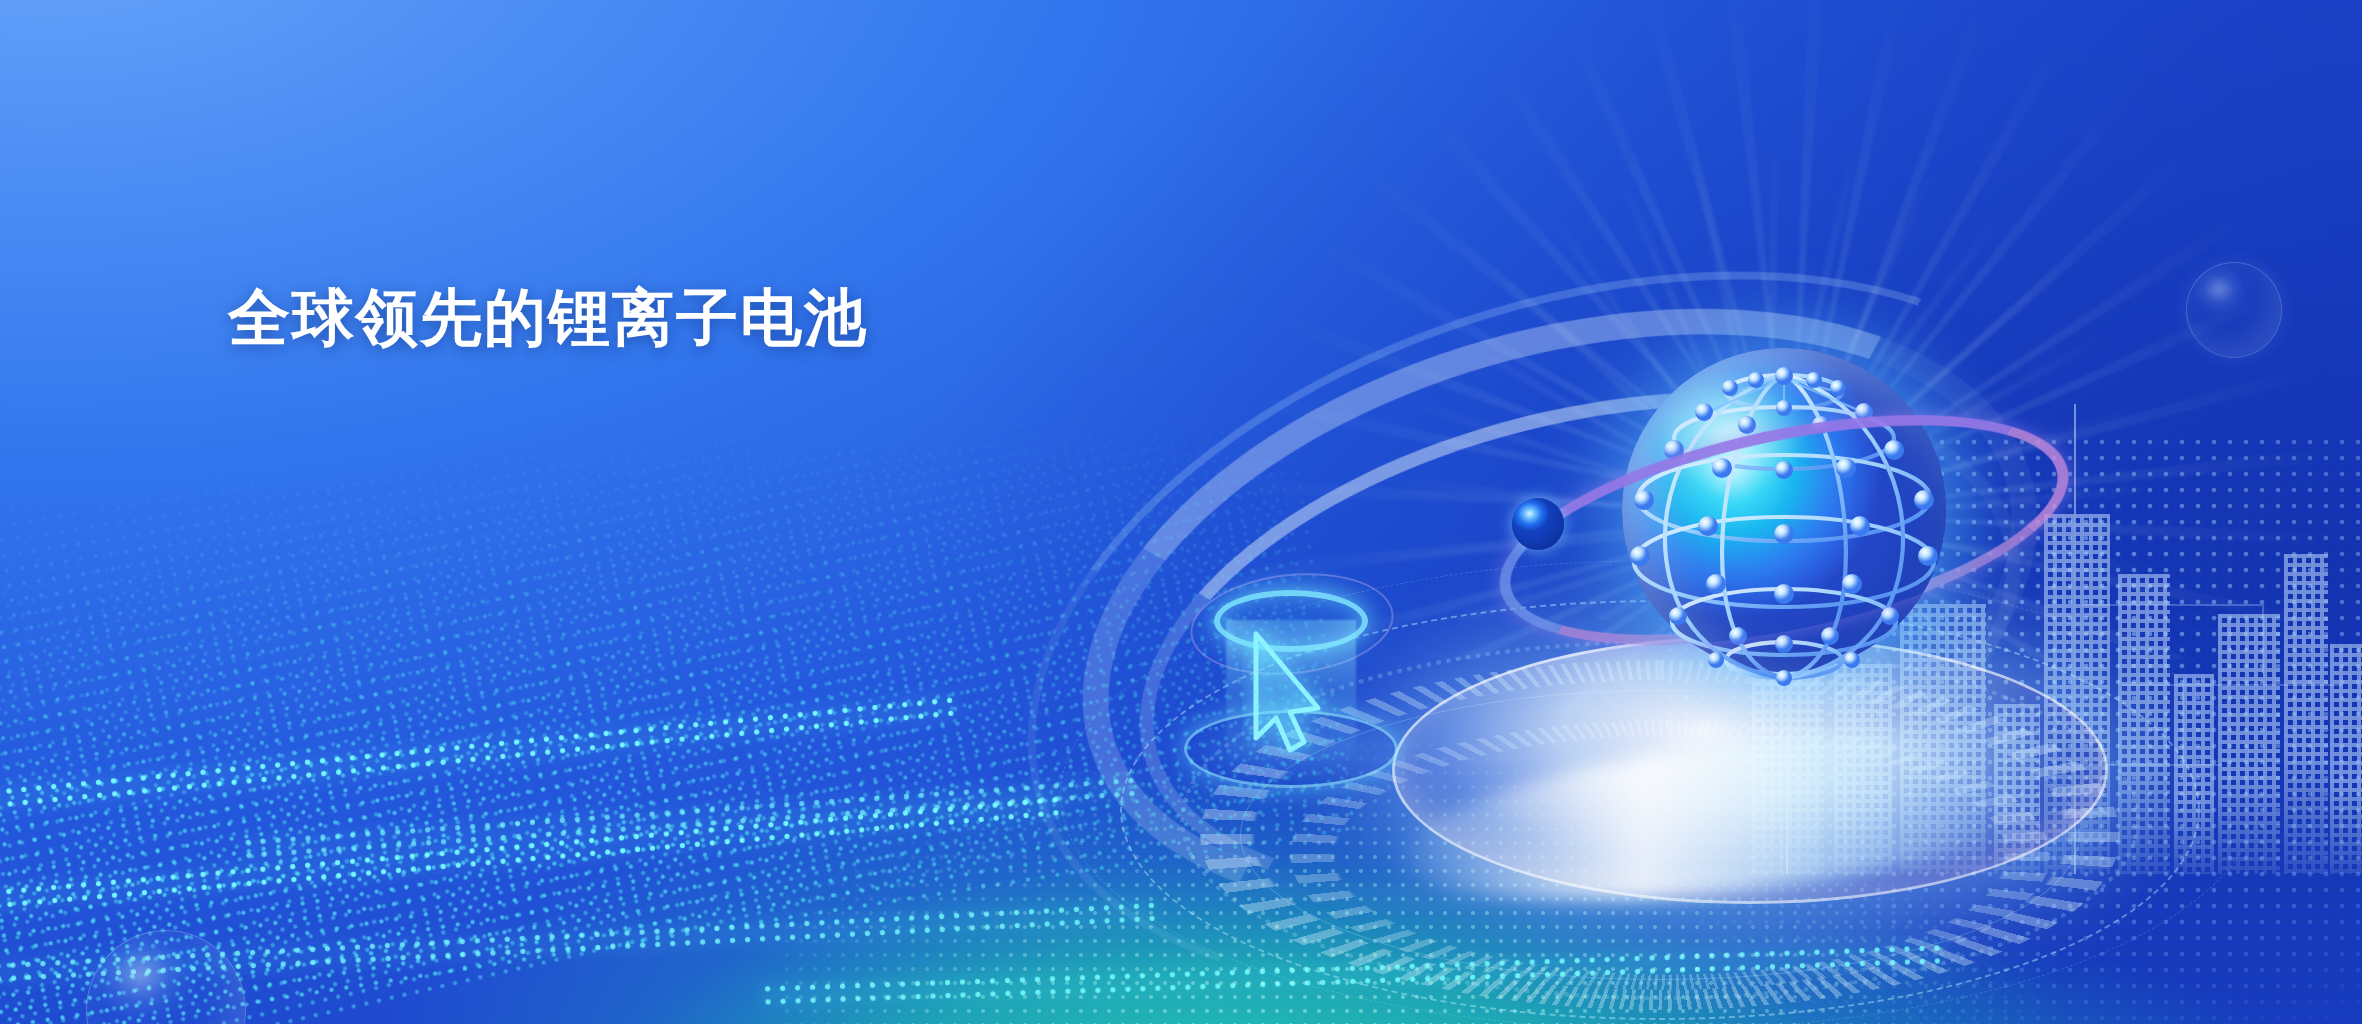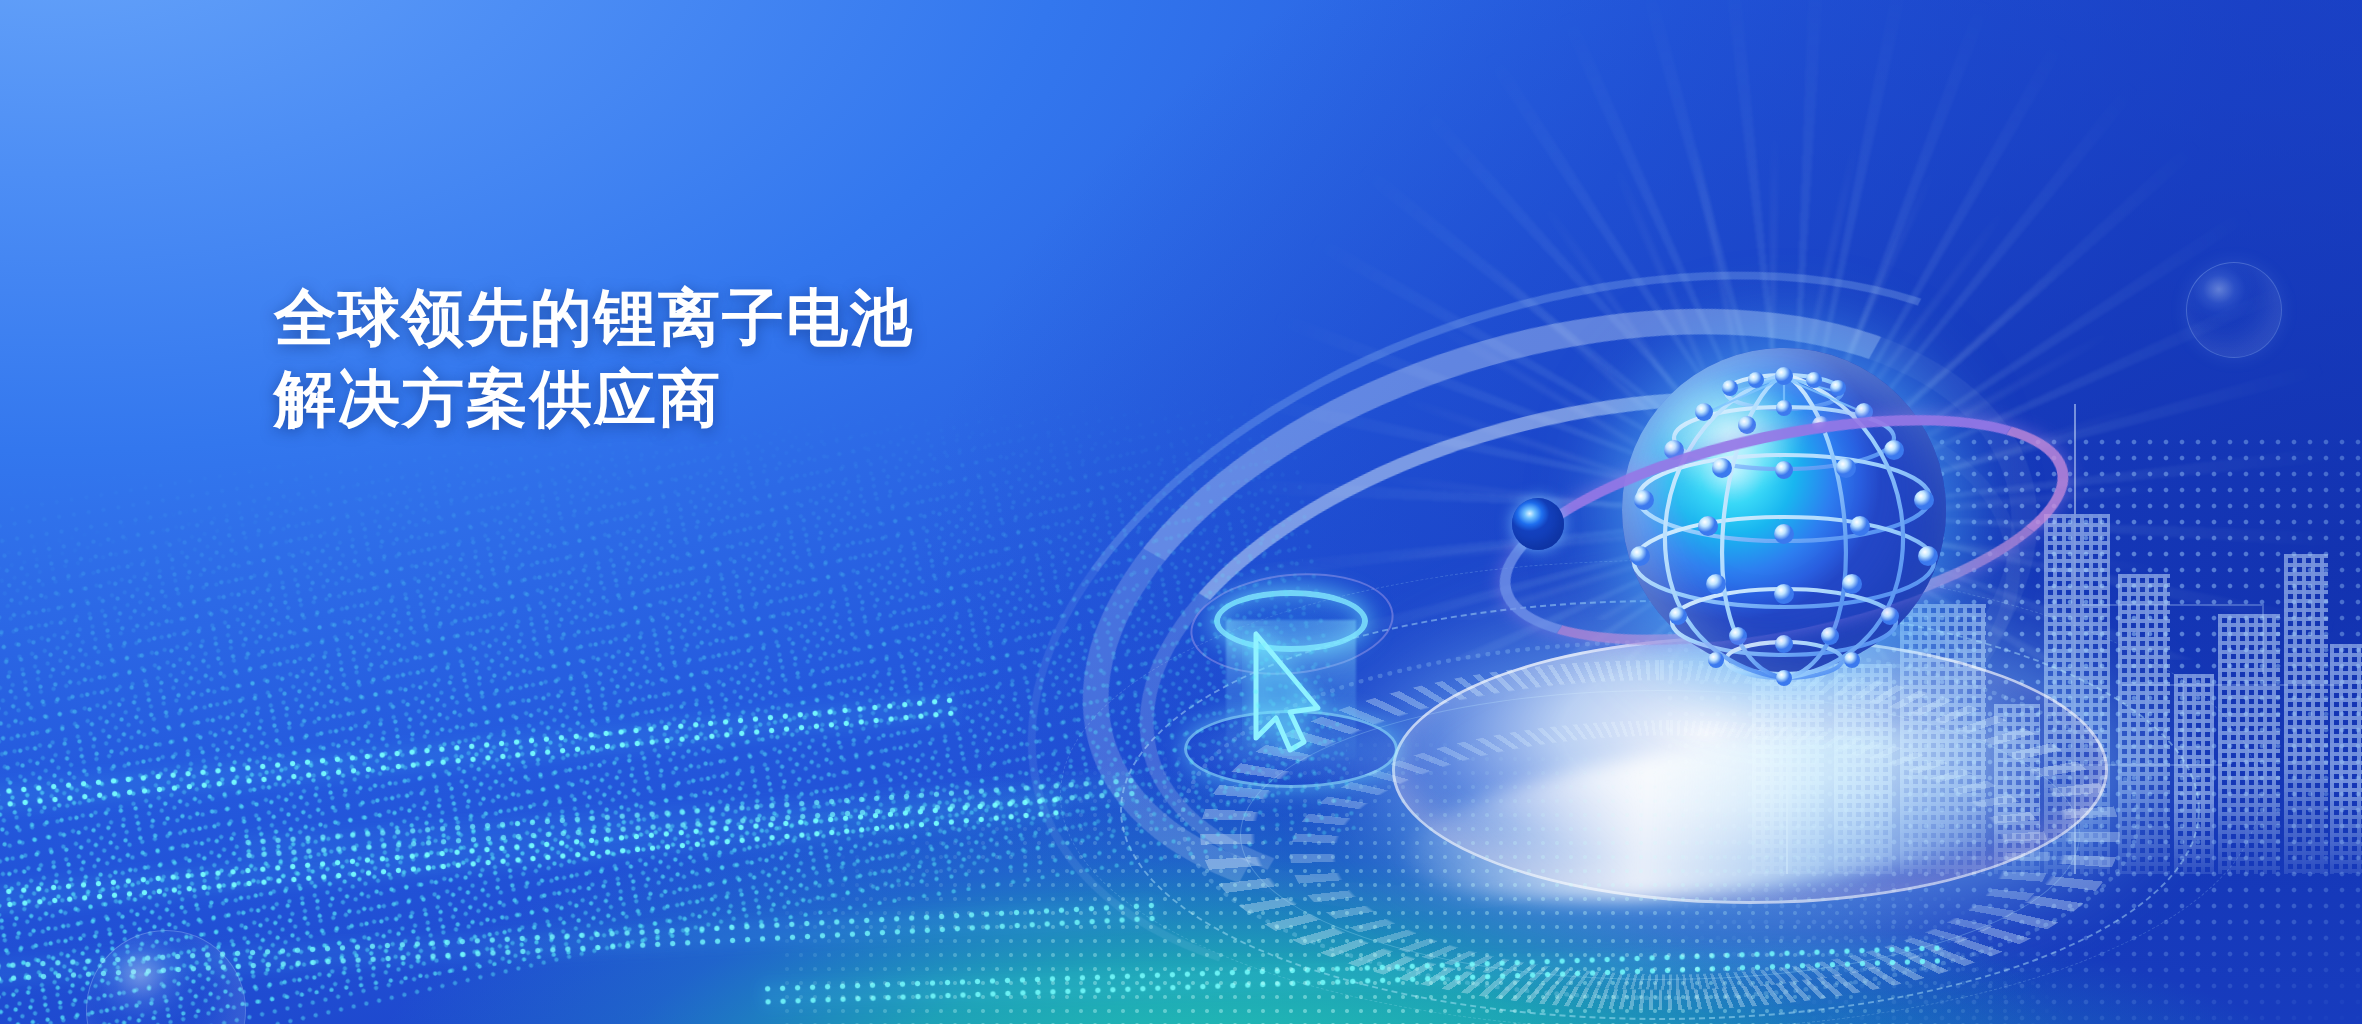--- a/index.html
+++ b/index.html
@@ -318,21 +318,20 @@
   }
   .headline {
     margin-top:26px;
     font-size:62px;
     font-weight:700;
     color:#ffffff;
     line-height:1.30;
     letter-spacing:2px;
     text-shadow:0 3px 14px rgba(10,40,110,0.50);
     white-space:nowrap;
-    margin-left:46px;
   }
   .headline .hl-line { display:block; }
 </style>
 </head>
 <body>
 
 <div id="banner">
 
   <div class="layer bg-deep"></div>
   <div class="layer bg-teal"></div>
@@ -484,17 +483,16 @@
   <div class="crest c4"></div>
   <div class="crest c5"></div>
   <div class="dots-teal"></div>
 
   <div class="bubble top-right"></div>
   <div class="bubble bottom-left"></div>
 
   <div class="copy">
     <div class="headline">
       <span class="hl-line">全球领先的锂离子电池</span>
-      <span class="hl-line">解决方案供应商</span>
     </div>
   </div>
 
 </div>
 
 </body></html>

